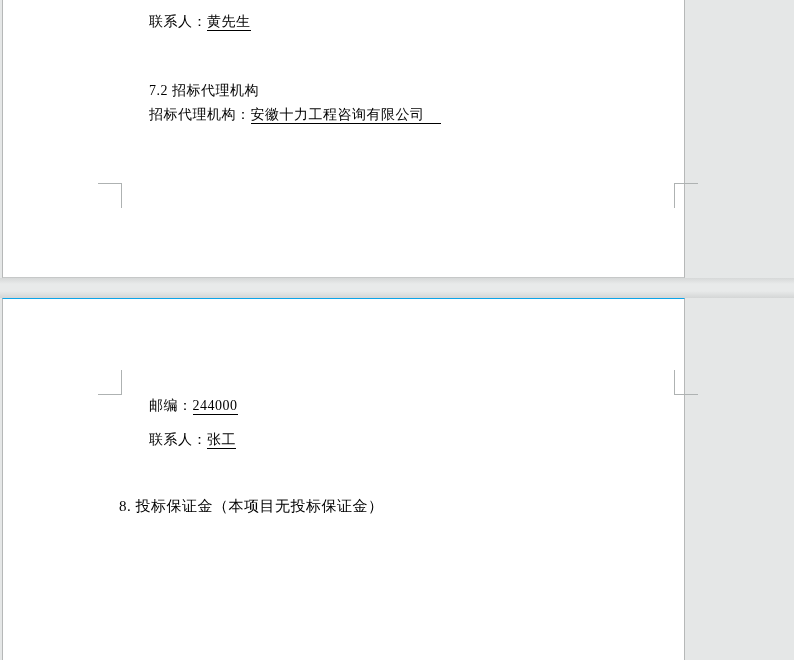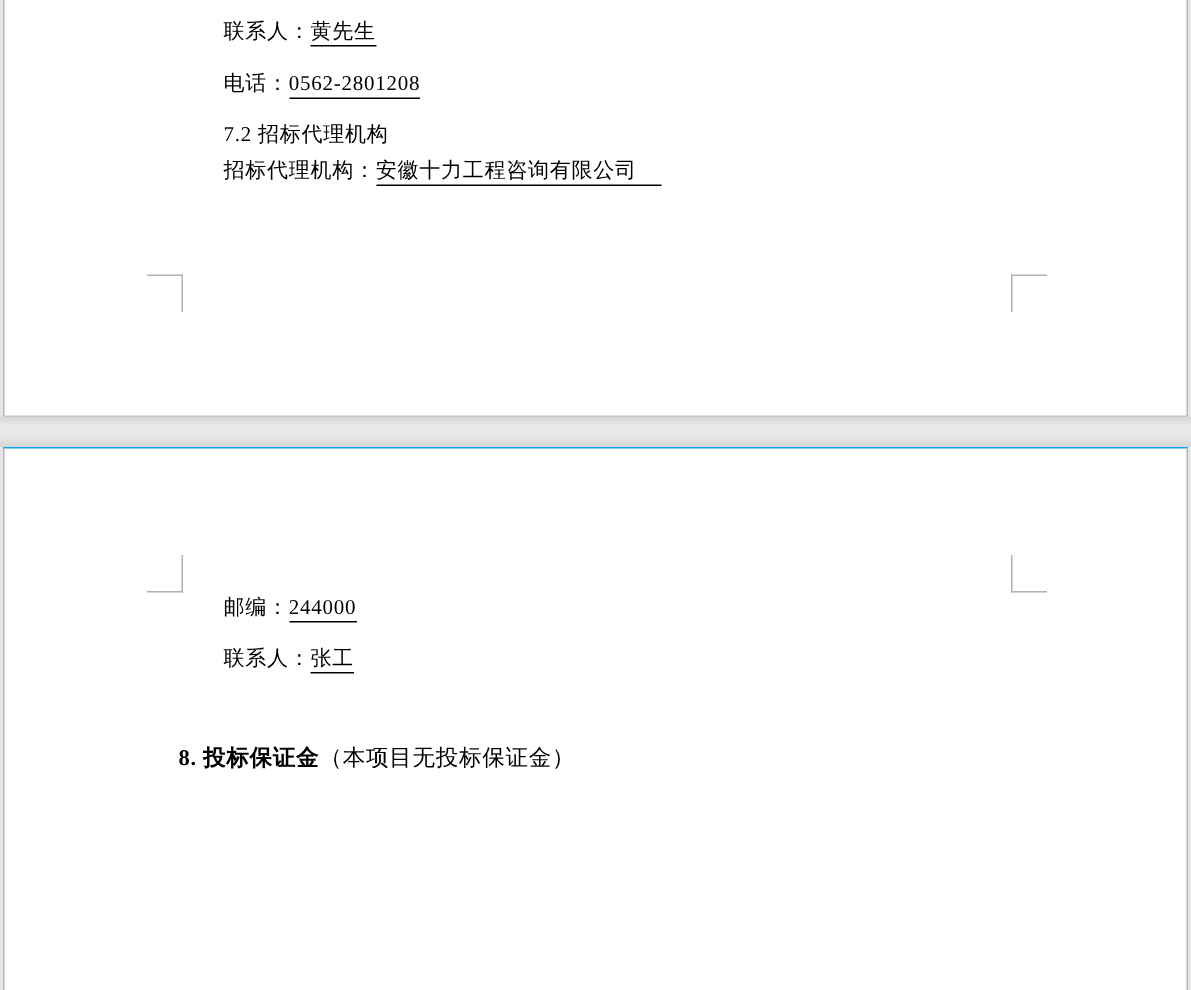--- a/index.html
+++ b/index.html
@@ -6,53 +6,52 @@
   html, body { width:794px; height:660px; }
   body {
     position:relative;
     width:794px; height:660px;
     overflow:hidden;
     background:#e5e7e7;
     font-family:"Liberation Serif","DejaVu Serif",serif;
     color:#000;
   }
   .page {
-    position:absolute; left:2px; width:790px;
+    position:absolute; left:2px; width:683px;
     background:#ffffff;
     border-left:1px solid #b6b8b8;
     border-right:1px solid #b6b8b8;
   }
   .page-one { top:0; height:278px; border-bottom:1px solid #c6c8c8; }
   .page-two { top:298px; height:362px; border-top:1px solid #0ea5e9; }
   .page-gap {
     position:absolute; left:0; top:278px; width:794px; height:20px;
     background:linear-gradient(180deg,#d6d8d8 0%,#e8eaea 30%,#e8eaea 65%,#d4d6d6 100%);
   }
   .line {
     position:absolute; left:146px;
     font-size:14px; line-height:17px;
     letter-spacing:0.5px;
     white-space:pre;
   }
   .u { border-bottom:1px solid #000; padding-bottom:1px; }
   .u-trail { padding-right:16px; }
   .section8 { left:116px; font-size:15px; }
-  .section8 .bold { font-weight:bold; }
+  .section8 .bold { font-weight:normal; }
   .mark { position:absolute; background:#aeb2b2; }
   .mark-h { width:24px; height:1px; }
   .mark-v { width:1px; height:25px; }
 </style>
 </head>
 <body>
 
 <div class="page page-one">
 
   <div class="line" style="top:13px"><span>联系人：</span><span class="u">黄先生</span></div>
 
-  <div class="line" style="top:48px"><span>电话：</span><span class="u">0562-2801208</span></div>
 
   <div class="line" style="top:82px"><span>7.2 招标代理机构</span></div>
 
   <div class="line" style="top:106px"><span>招标代理机构：</span><span class="u u-trail">安徽十力工程咨询有限公司</span></div>
 
 
   <div class="mark mark-h" style="left:95px; top:183px;"></div>
   <div class="mark mark-v" style="left:118px; top:183px;"></div>
   <div class="mark mark-h" style="left:671px; top:183px;"></div>
   <div class="mark mark-v" style="left:671px; top:183px;"></div>

